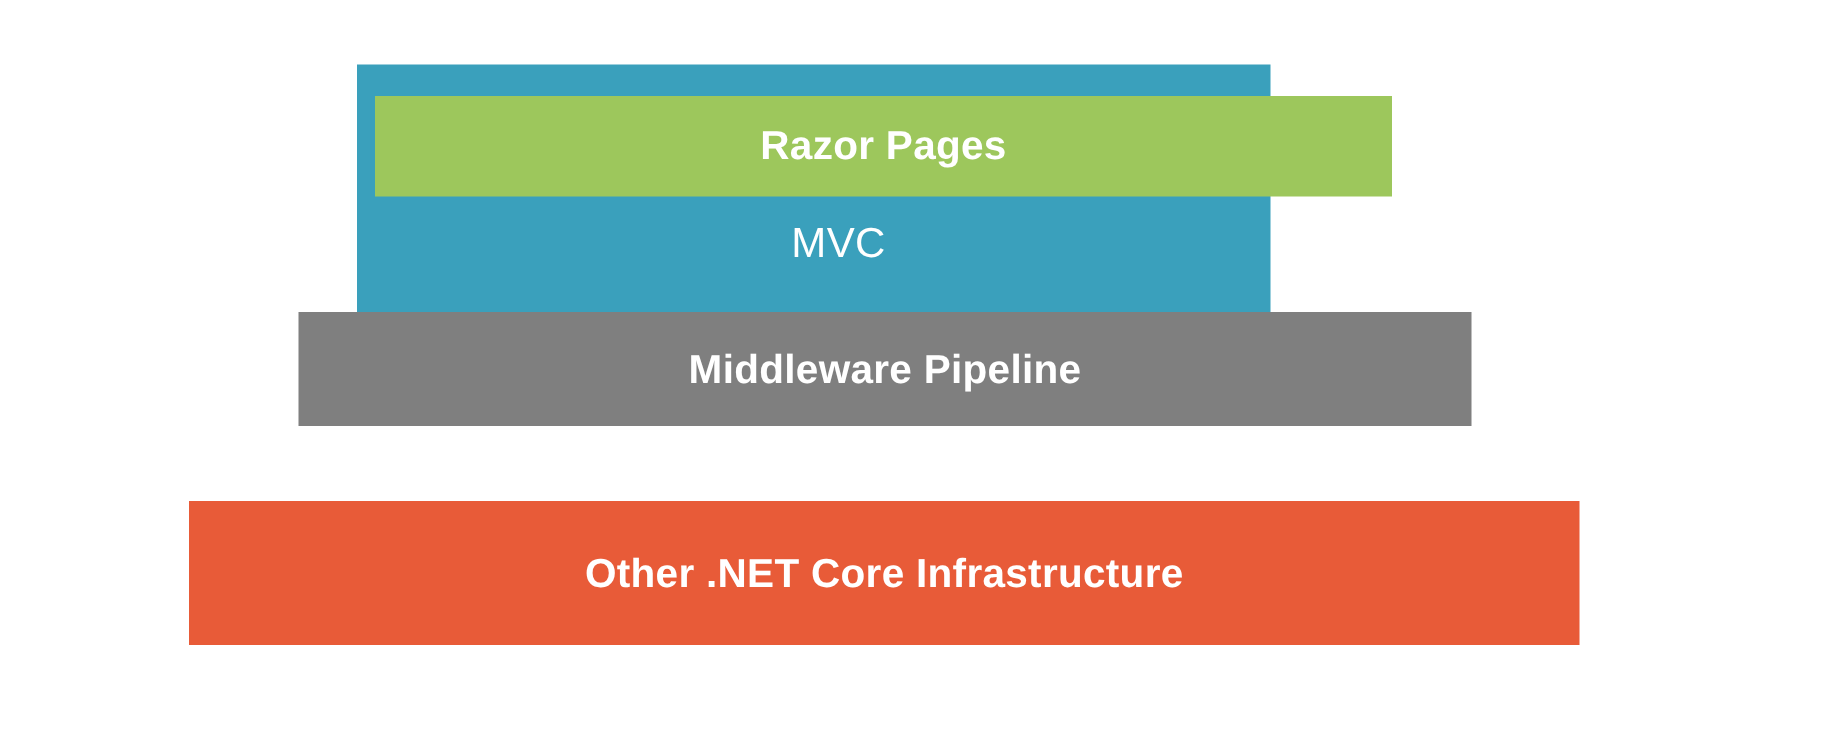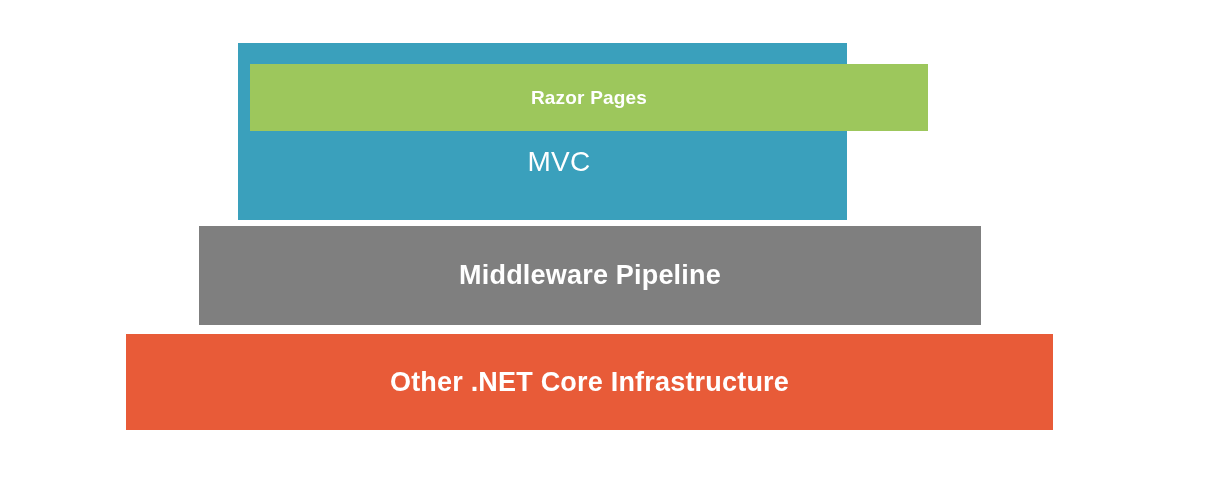--- a/index.html
+++ b/index.html
@@ -56,30 +56,30 @@
   }
 
   
   #layer-razor-pages {
     left: 250px;
     top: 64px;
     width: 678px;
     height: 67px;
   }
   #layer-razor-pages .layer-label {
-    font-size: 19px;
+    font-size: 27px;
     font-weight: 700;
   }
 
   
   #layer-middleware {
     left: 199px;
-    top: 226px;
+    top: 208px;
     width: 782px;
-    height: 99px;
+    height: 76px;
   }
   #layer-middleware .layer-label {
     font-size: 27px;
     font-weight: 700;
   }
 
   
   #layer-infrastructure {
     left: 126px;
     top: 334px;

